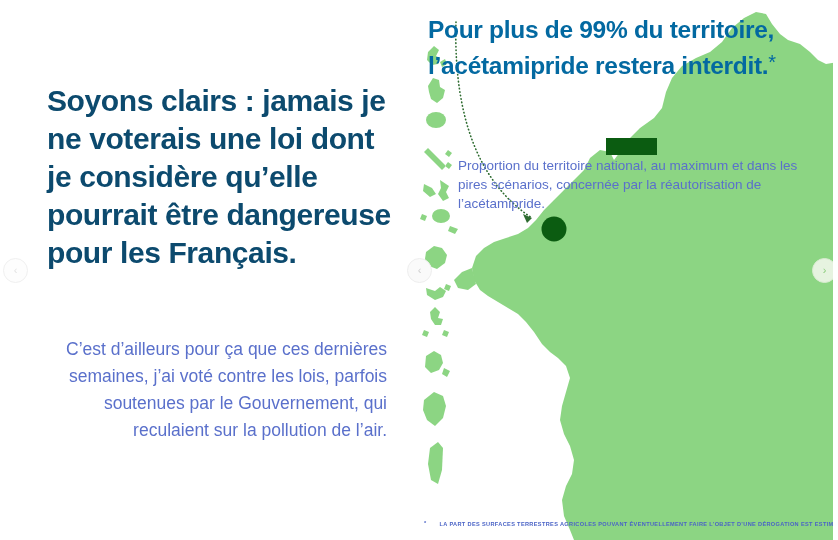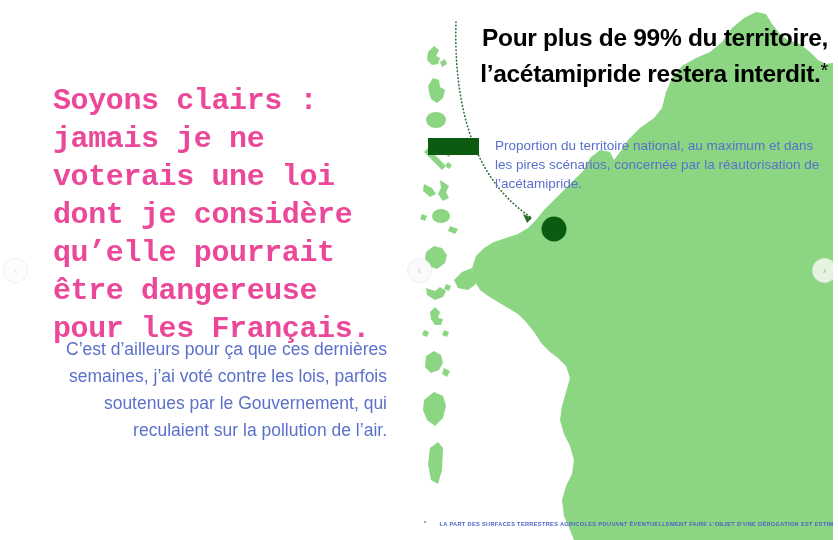--- a/index.html
+++ b/index.html
@@ -11,59 +11,57 @@
     position:relative;
   }
   .stage{position:absolute;left:0;top:0;width:838px;height:540px;overflow:hidden;background:#fff;}
 
   
   .left-panel{
     position:absolute;left:0;top:0;width:414px;height:540px;
     background:#ffffff;
   }
   .headline{
-    position:absolute;left:53px;top:82px;width:350px;
-    color:#ec4899;
+    position:absolute;left:47px;top:82px;width:350px;
+    color:#0c4a6e;
     font-weight:700;
     font-size:30px;
     line-height:38px;
     letter-spacing:-0.4px;
-    font-family:Liberation Mono, monospace;
   }
   .body-copy{
     position:absolute;left:47px;top:336px;width:340px;
     color:#5a70cb;
     font-weight:400;
     font-size:17.5px;
     line-height:27px;
     text-align:right;
   }
 
   
   .right-panel{
     position:absolute;left:414px;top:0;width:424px;height:540px;
     background:#ffffff;overflow:hidden;
   }
   .map-svg{position:absolute;left:0;top:0;width:424px;height:540px;}
 
   .r-headline{
-    position:absolute;left:14px;top:22px;width:400px;
-    color:#000000;
+    position:absolute;left:14px;top:14px;width:400px;
+    color:#0369a1;
     font-weight:700;
     font-size:24.5px;
     line-height:32px;
     letter-spacing:-0.3px;
     z-index:6;
-    text-align:right;
   }
   .r-headline .ast{font-size:20px;font-weight:400;vertical-align:5px;}
 
   .legend{
     position:absolute;left:14px;top:136px;width:406px;
-    z-index:6;display:flex;align-items:flex-start;gap:16px;
+    z-index:6;display:flex;align-items:center;gap:1px;flex-direction:column;
   }
   .legend-swatch{
     flex:0 0 auto;width:49px;height:15px;margin-top:2px;
     background:#0b5c11;border:1px solid #0b5c11;
   }
   .legend-text{
     color:#5a70cb;font-size:13.5px;line-height:19px;font-weight:400;
     max-width:346px;
   }
 

